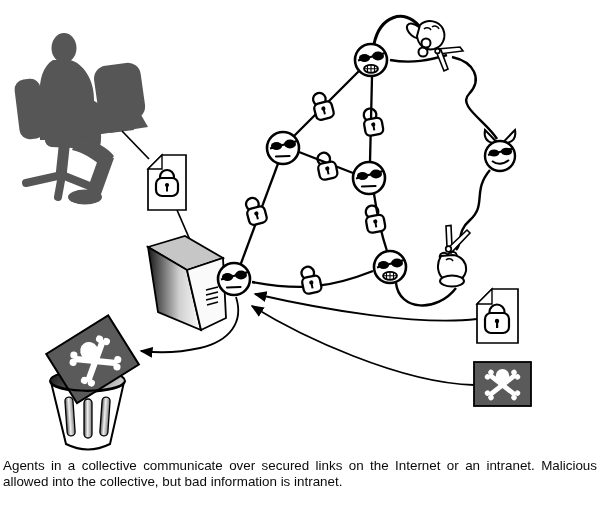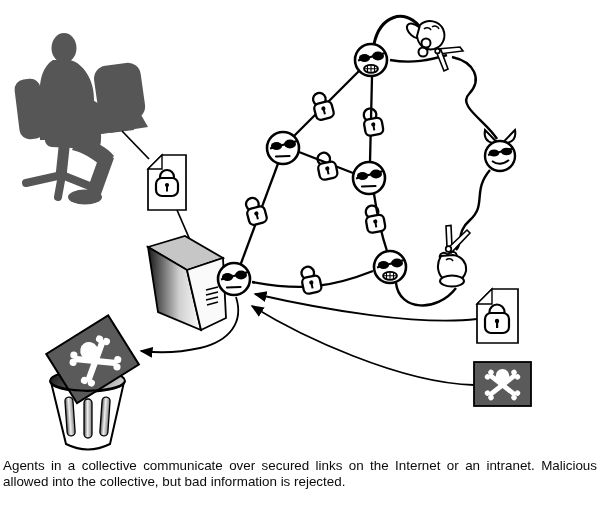--- a/index.html
+++ b/index.html
@@ -237,15 +237,15 @@
   </g>
 
   <g>
     <rect x="474" y="362" width="57" height="44" stroke="#000" stroke-width="1.8" fill="#5a5a5a"></rect>
     <use href="#g-skullbones" transform="translate(502.5,385) scale(0.8)"></use>
   </g>
 </svg>
 
 <div class="caption">
   <div class="cap-line just">Agents in a collective communicate over secured links on the Internet or an intranet. Malicious</div>
-  <div class="cap-line">allowed into the collective, but bad information is rejected.</div>
+  <div class="cap-line">allowed into the collective, but bad information is intranet.</div>
 </div>
 </div>
 
 </body></html>

